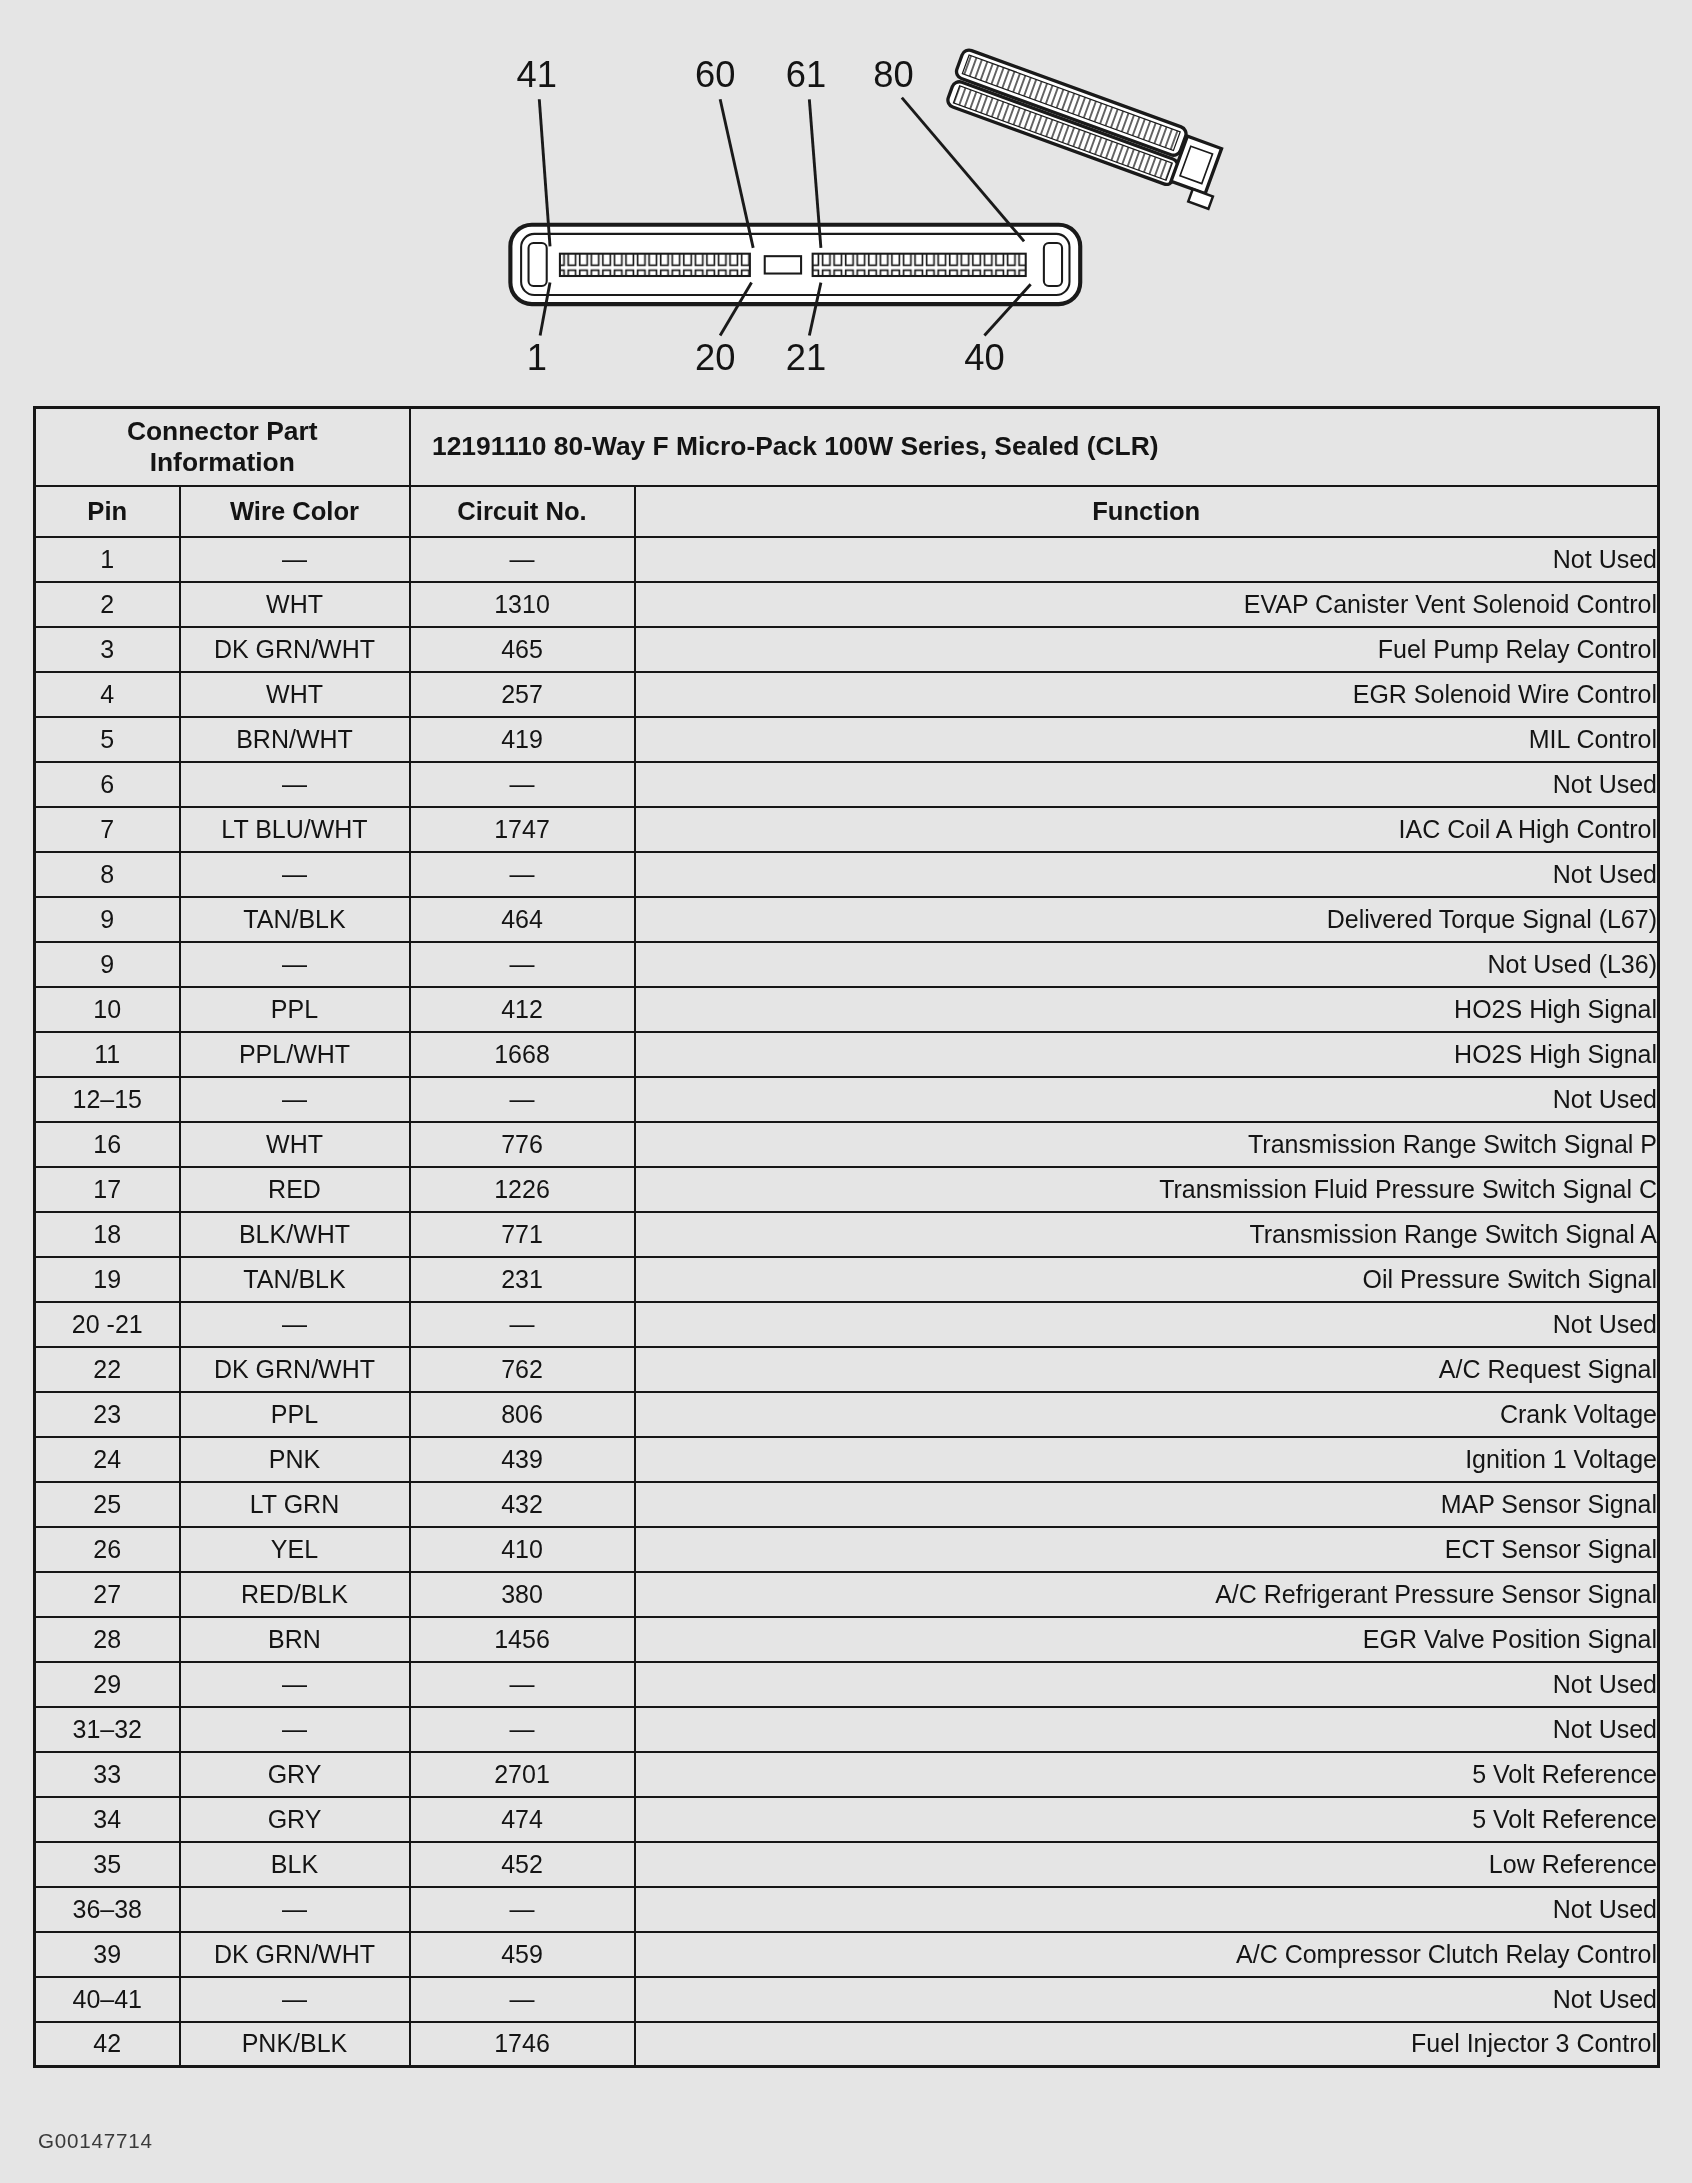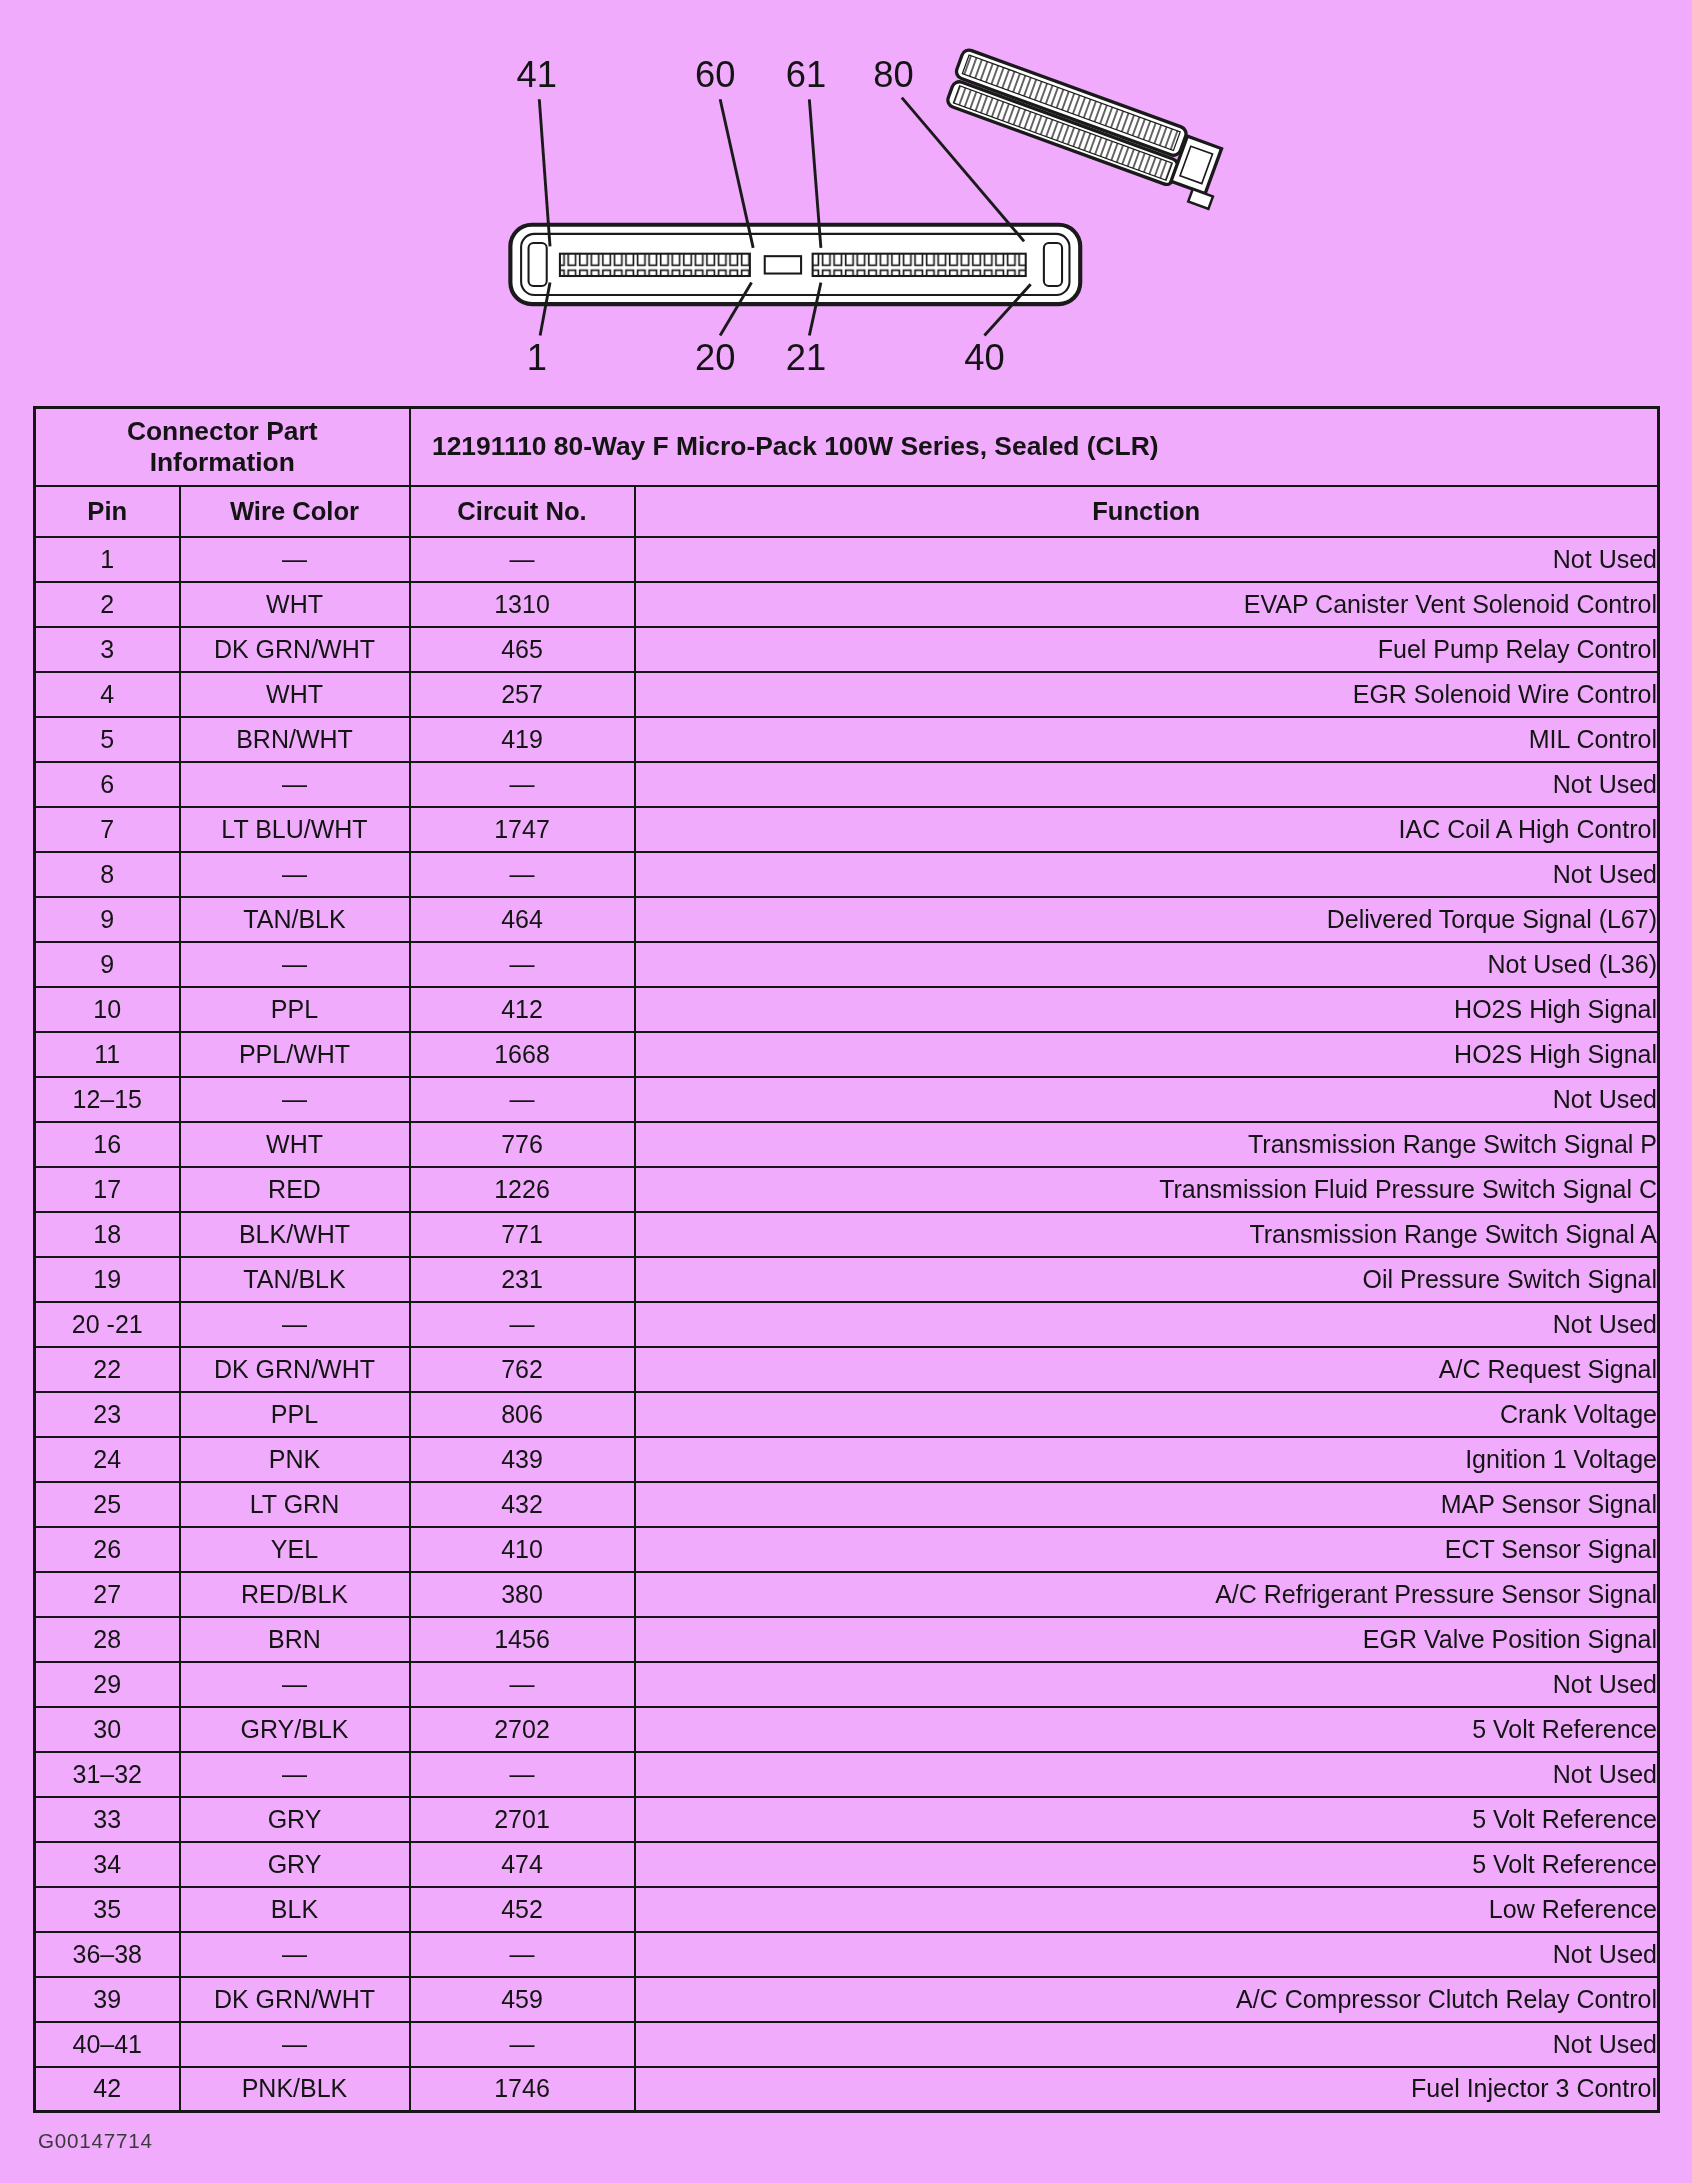--- a/index.html
+++ b/index.html
@@ -1,21 +1,21 @@
 <!DOCTYPE html>
 <html style="font-size:13.2px"><head>
 <meta charset="utf-8">
 <style>
   * { margin: 0; padding: 0; box-sizing: border-box; }
   html, body { background: #ffffff; }
   .page {
     position: relative;
     width: 1693px;
     height: 2183px;
-    background: #f0abfc;
+    background: #e5e5e5;
     font-family: "Liberation Sans", sans-serif;
     color: #141414;
     overflow: hidden;
   }
   .diagram {
     position: absolute;
     top: 0; left: 0;
     width: 1693px; height: 405px;
   }
   .pinout-table {
@@ -291,26 +291,20 @@
       <td class="c-circ">1456</td>
       <td class="c-func">EGR Valve Position Signal</td>
     </tr>
         <tr>
       <td class="c-pin">29</td>
       <td class="c-color">—</td>
       <td class="c-circ">—</td>
       <td class="c-func">Not Used</td>
     </tr>
         <tr>
-      <td class="c-pin">30</td>
-      <td class="c-color">GRY/BLK</td>
-      <td class="c-circ">2702</td>
-      <td class="c-func">5 Volt Reference</td>
-    </tr>
-        <tr>
       <td class="c-pin">31–32</td>
       <td class="c-color">—</td>
       <td class="c-circ">—</td>
       <td class="c-func">Not Used</td>
     </tr>
         <tr>
       <td class="c-pin">33</td>
       <td class="c-color">GRY</td>
       <td class="c-circ">2701</td>
       <td class="c-func">5 Volt Reference</td>

